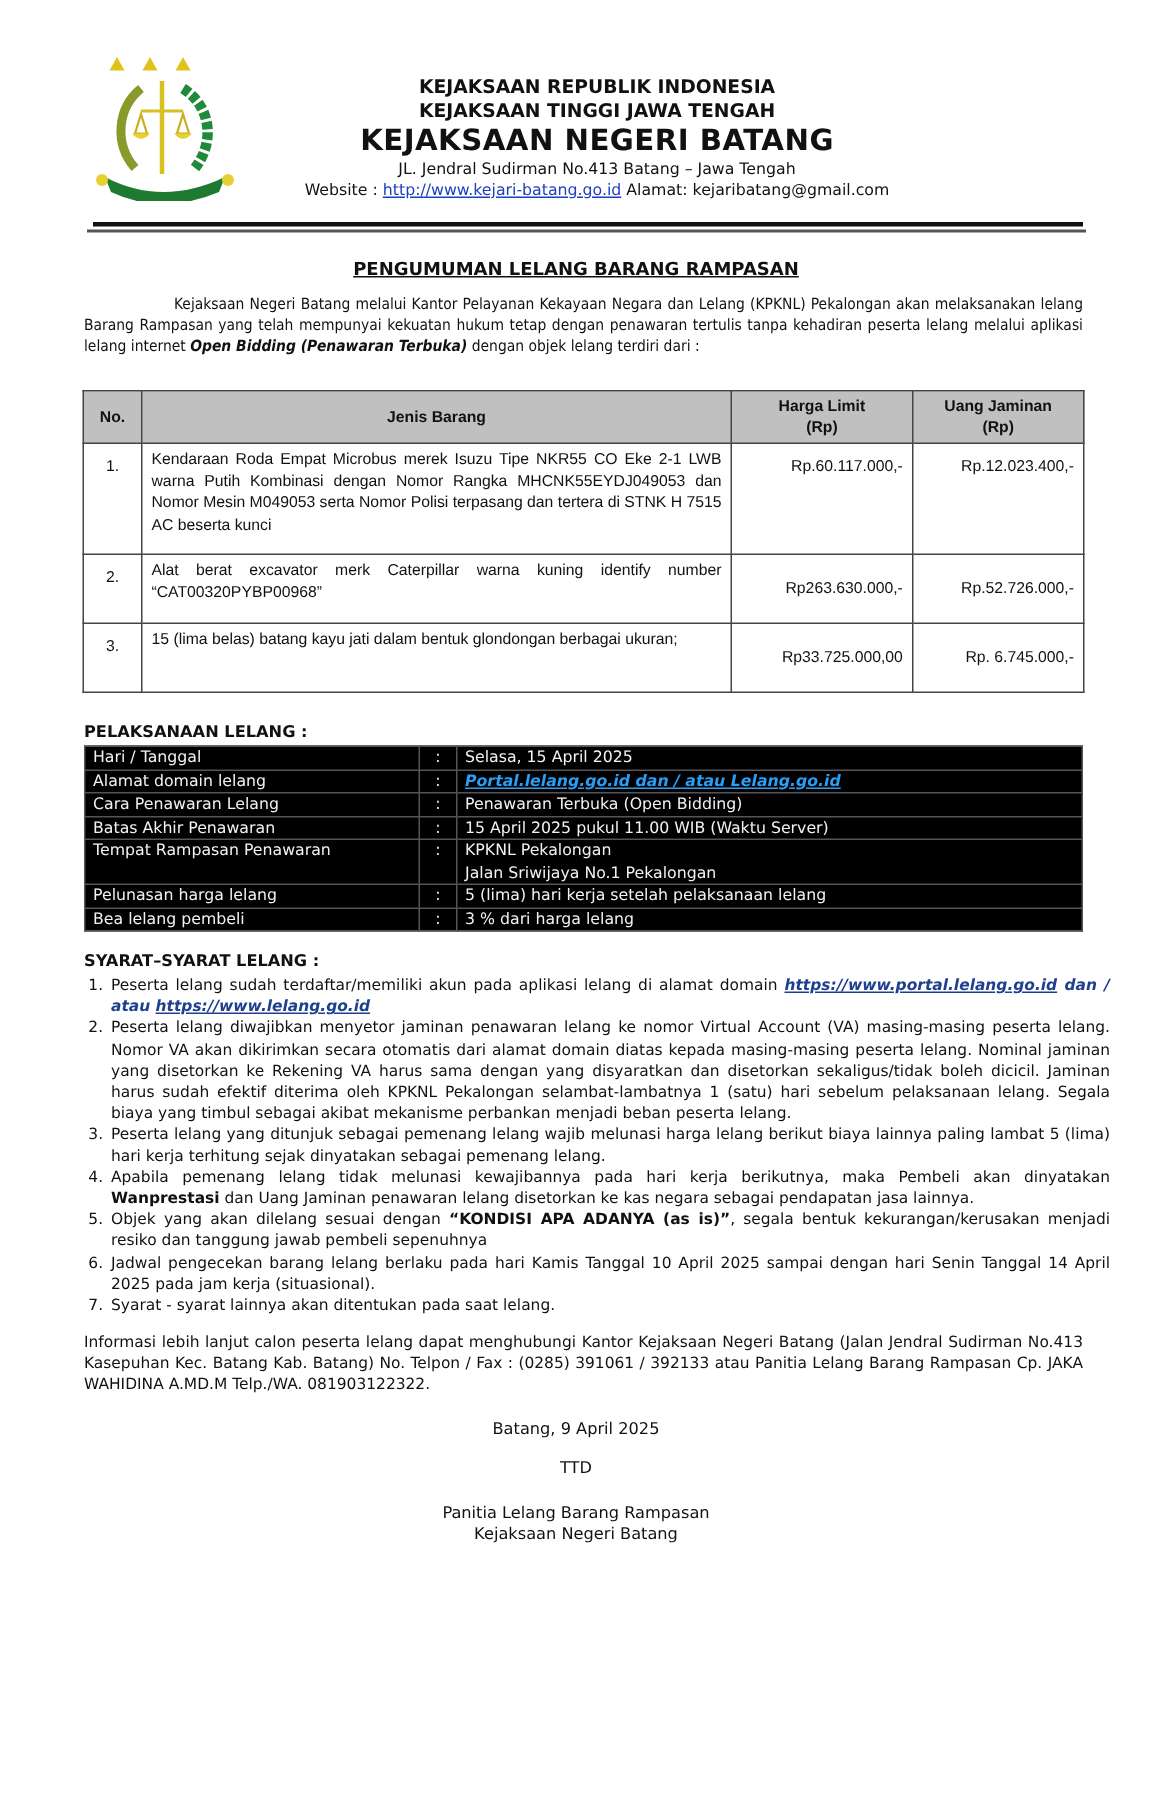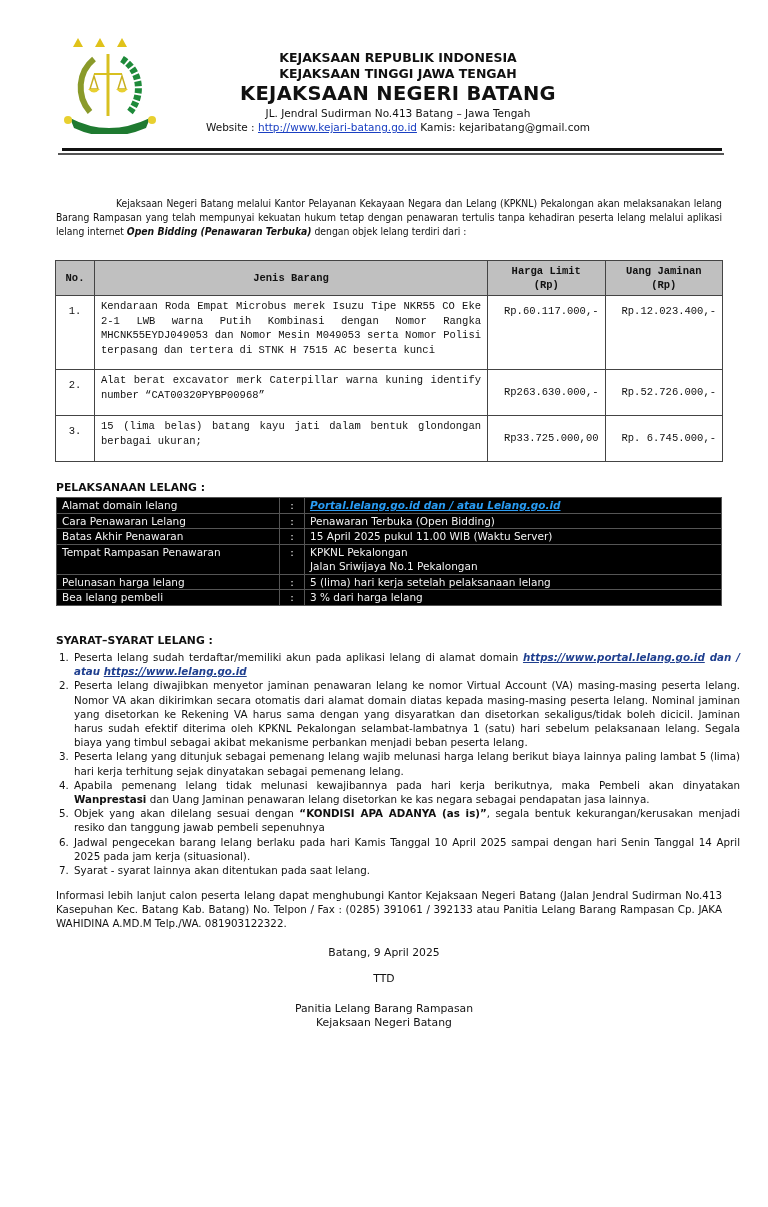--- a/index.html
+++ b/index.html
@@ -19,21 +19,21 @@
 
   .title { position:absolute; left:0; top:172px; width:768px; text-align:center;
            font-weight:bold; font-size:12px; text-decoration:underline; }
   .intro { position:absolute; left:56px; top:196px; width:666px; font-size:10.3px; line-height:14px;
            text-align:justify; font-family:"DejaVu Sans Condensed","DejaVu Sans", sans-serif; }
   .intro .indent { display:inline-block; width:60px; }
   .intro b { font-style:italic; }
 
   
   table.items { position:absolute; left:55px; top:260px; width:668px; border-collapse:collapse;
-                font-size:10.5px; font-family:Liberation Mono, monospace; }
+                font-size:10.5px; font-family:Liberation Sans, sans-serif; }
   table.items th { background:#c0c0c0; font-weight:bold; border:1.5px solid #444; padding:3px 4px;
                    line-height:14px; font-size:10.5px; }
   table.items td { border:1.5px solid #444; padding:3px 6px; vertical-align:top; line-height:14.5px; }
   table.items td.no { text-align:center; width:26px; padding-top:8px; }
   table.items td.desc { text-align:justify; width:380px; }
   table.items td.money { text-align:right; white-space:nowrap; padding-top:8px; }
   table.items tr.r1 td { height:62px; }
   table.items tr.r2 td, table.items tr.r3 td { height:34px; }
   table.items tr.r2 td.money, table.items tr.r3 td.money { vertical-align:middle; padding-top:3px; }
 
@@ -76,25 +76,26 @@
     <path d="M6,84 Q44,104 86,84 L82,94 Q44,110 10,94 Z" fill="#1e7a30"></path>
     <circle cx="4" cy="86" r="4" fill="#e8d030"></circle>
     <circle cx="88" cy="86" r="4" fill="#e8d030"></circle>
   </svg>
 
   <div class="hdr">
     <div class="l1">KEJAKSAAN REPUBLIK INDONESIA</div>
     <div class="l2">KEJAKSAAN TINGGI JAWA TENGAH</div>
     <div class="l3">KEJAKSAAN NEGERI BATANG</div>
     <div class="addr">JL. Jendral Sudirman No.413 Batang – Jawa Tengah</div>
-    <div class="addr"><span>Website : </span><a>http://www.kejari-batang.go.id</a><span> Kamis: kejaribatang@gmail.com</span></div>
+    <div class="addr"><span>Website : </span><a>http://www.kejari-batang.go.id</a><span> Alamat: kejaribatang@gmail.com</span></div>
   </div>
   <div class="rule1"></div>
   <div class="rule2"></div>
 
+  <div class="title">PENGUMUMAN LELANG BARANG RAMPASAN</div>
 
   <div class="intro"><span class="indent"></span><span>Kejaksaan Negeri Batang melalui Kantor Pelayanan Kekayaan Negara dan Lelang (KPKNL) Pekalongan akan melaksanakan lelang Barang Rampasan yang telah mempunyai kekuatan hukum tetap dengan penawaran tertulis tanpa kehadiran peserta lelang melalui aplikasi lelang internet </span><b>Open Bidding (Penawaran Terbuka)</b><span> dengan objek lelang terdiri dari :</span></div>
 
   <table class="items">
     <thead>
       <tr>
         <th>No.</th>
         <th>Jenis Barang</th>
         <th><span>Harga Limit</span><br><span>(Rp)</span></th>
         <th><span>Uang Jaminan</span><br><span>(Rp)</span></th>
@@ -118,20 +119,25 @@
         <td class="desc">15 (lima belas) batang kayu jati dalam bentuk glondongan berbagai ukuran;</td>
         <td class="money">Rp33.725.000,00</td>
         <td class="money">Rp. 6.745.000,-</td>
       </tr>
     </tbody>
   </table>
 
   <div class="sec-h" style="top:481px;">PELAKSANAAN LELANG :</div>
   <table class="exec">
     <tbody>
+        <tr>
+      <td class="k">Hari / Tanggal</td>
+      <td class="c">:</td>
+      <td>Selasa, 15 April 2025</td>
+    </tr>
     <tr>
       <td class="k">Alamat domain lelang</td>
       <td class="c">:</td>
       <td><a>Portal.lelang.go.id dan / atau Lelang.go.id</a></td>
     </tr>
     <tr>
       <td class="k">Cara Penawaran Lelang</td>
       <td class="c">:</td>
       <td>Penawaran Terbuka (Open Bidding)</td>
     </tr>

